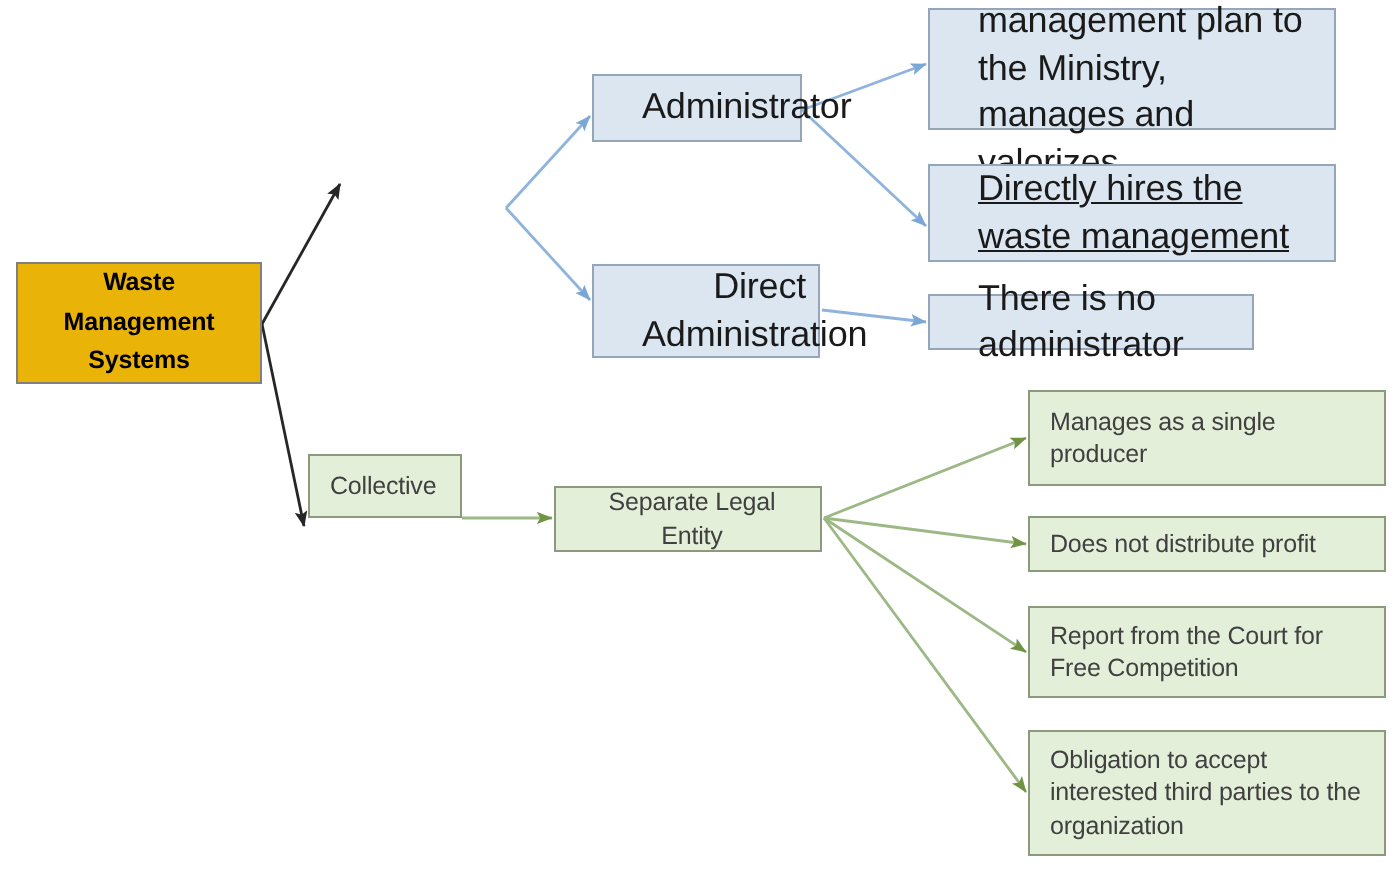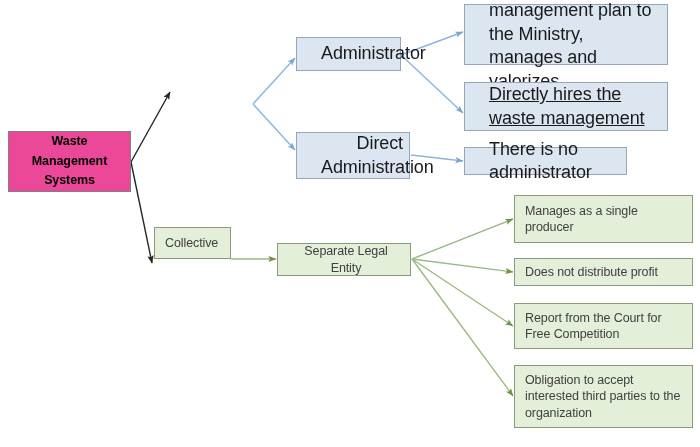--- a/index.html
+++ b/index.html
@@ -32,21 +32,21 @@
     align-items: center;
     line-height: 1.30;
     letter-spacing: -0.1px;
   }
   .node .txt {
     display: block;
     width: 100%;
   }
   
   .n-root {
-    background: #ec4899;
+    background: #eab308;
     border: 1px solid #808080;
     color: #000000;
     font-weight: bold;
     font-size: 12.5px;
     text-align: center;
     justify-content: center;
     line-height: 1.55;
   }
   
   .n-blue {

